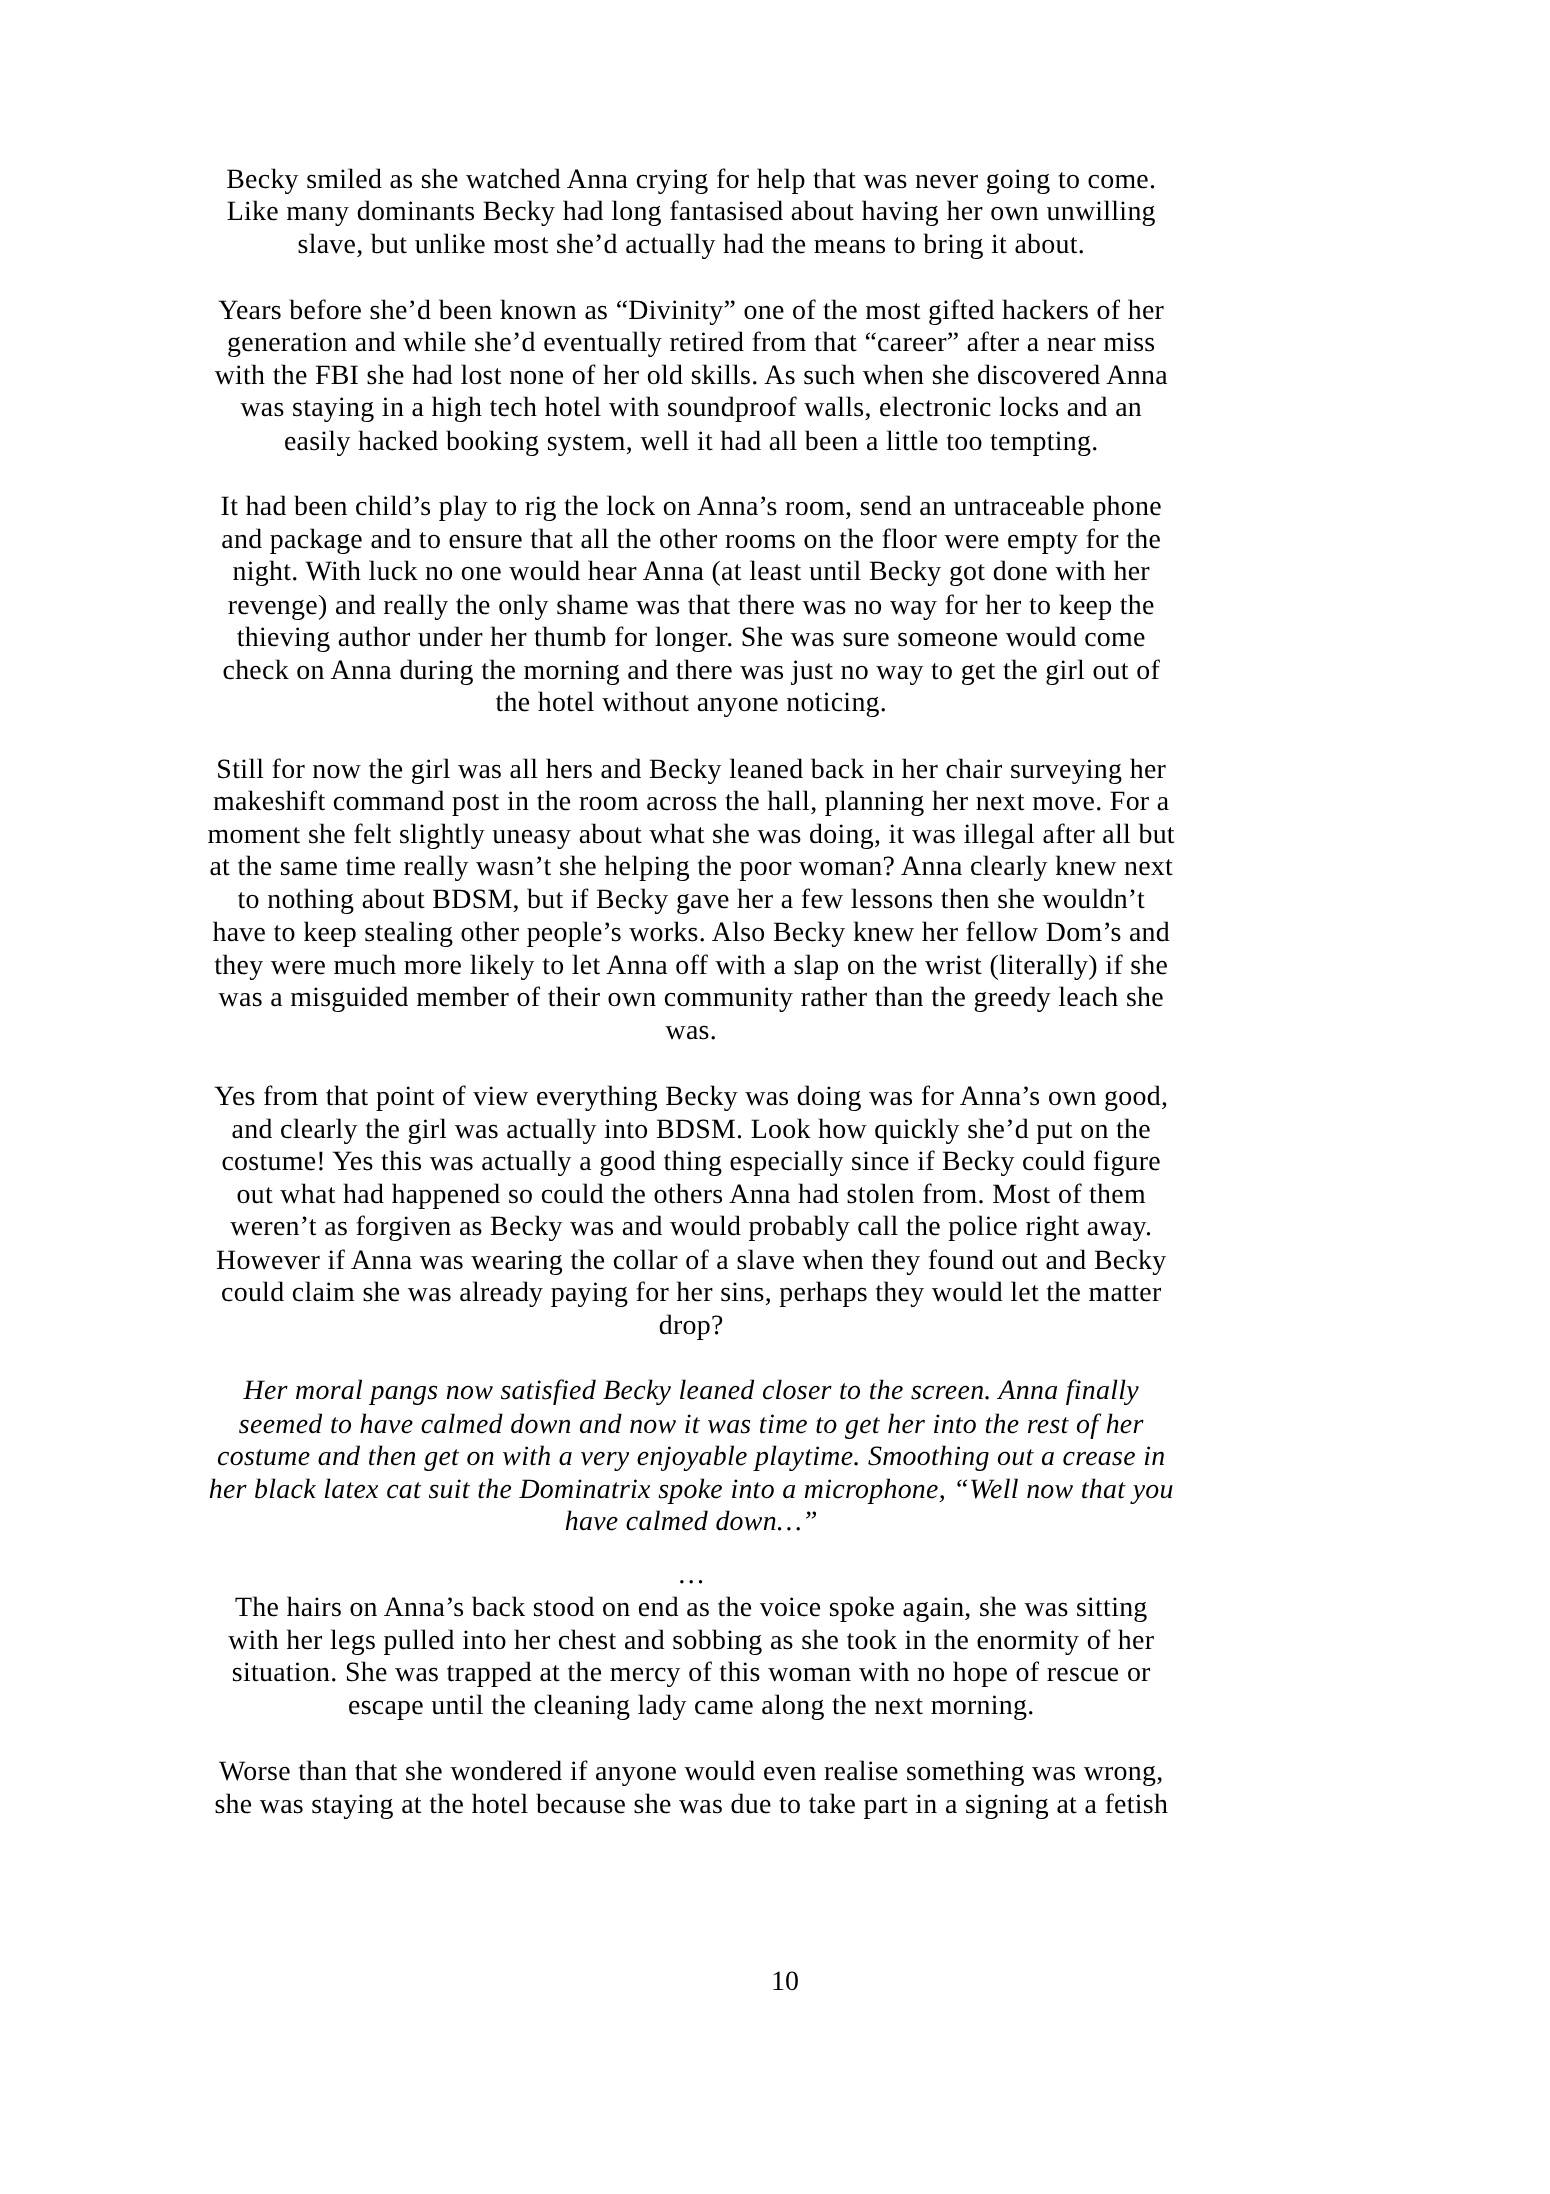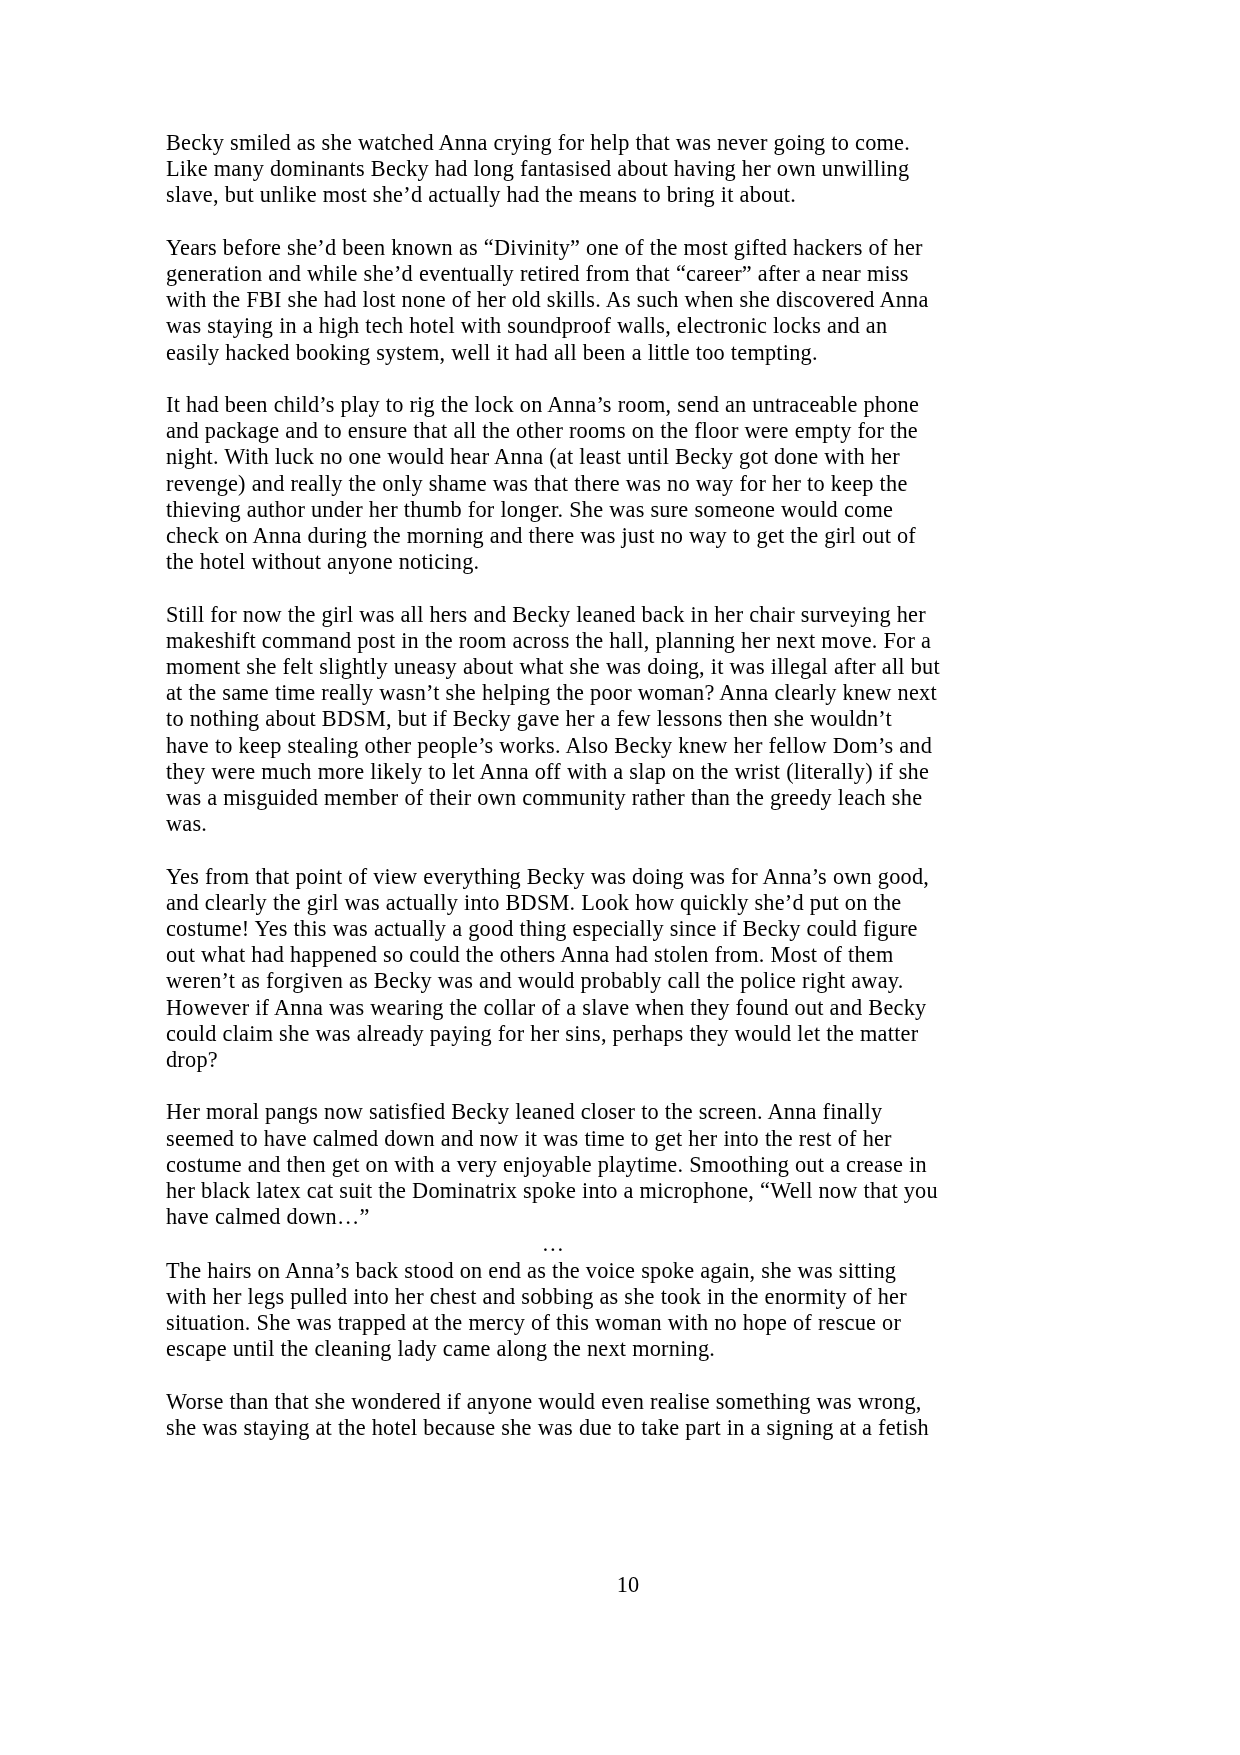--- a/index.html
+++ b/index.html
@@ -21,31 +21,32 @@
   }
   .text-column {
     position: absolute;
     left: 166px;
     top: 130px;
     width: 774px;
   }
   .para {
     font-size: 22.3px;
     line-height: 26.2px;
-    text-align: left;
+    text-align: center;
     margin: 0 0 26.2px 0;
     letter-spacing: 0.01em;
     word-spacing: 0.005em;
     text-rendering: optimizeLegibility;
   }
   .para:last-child {
     margin-bottom: 16px;
   }
   .para-tight {
-    margin-bottom: 1px;
+    margin-bottom: 16px;
+    font-style: italic;
   }
   .ellipsis-line {
     font-size: 22.3px;
     line-height: 26.2px;
     text-align: center;
     margin: 0;
     padding: 0;
   }
   .page-number {
     position: absolute;

